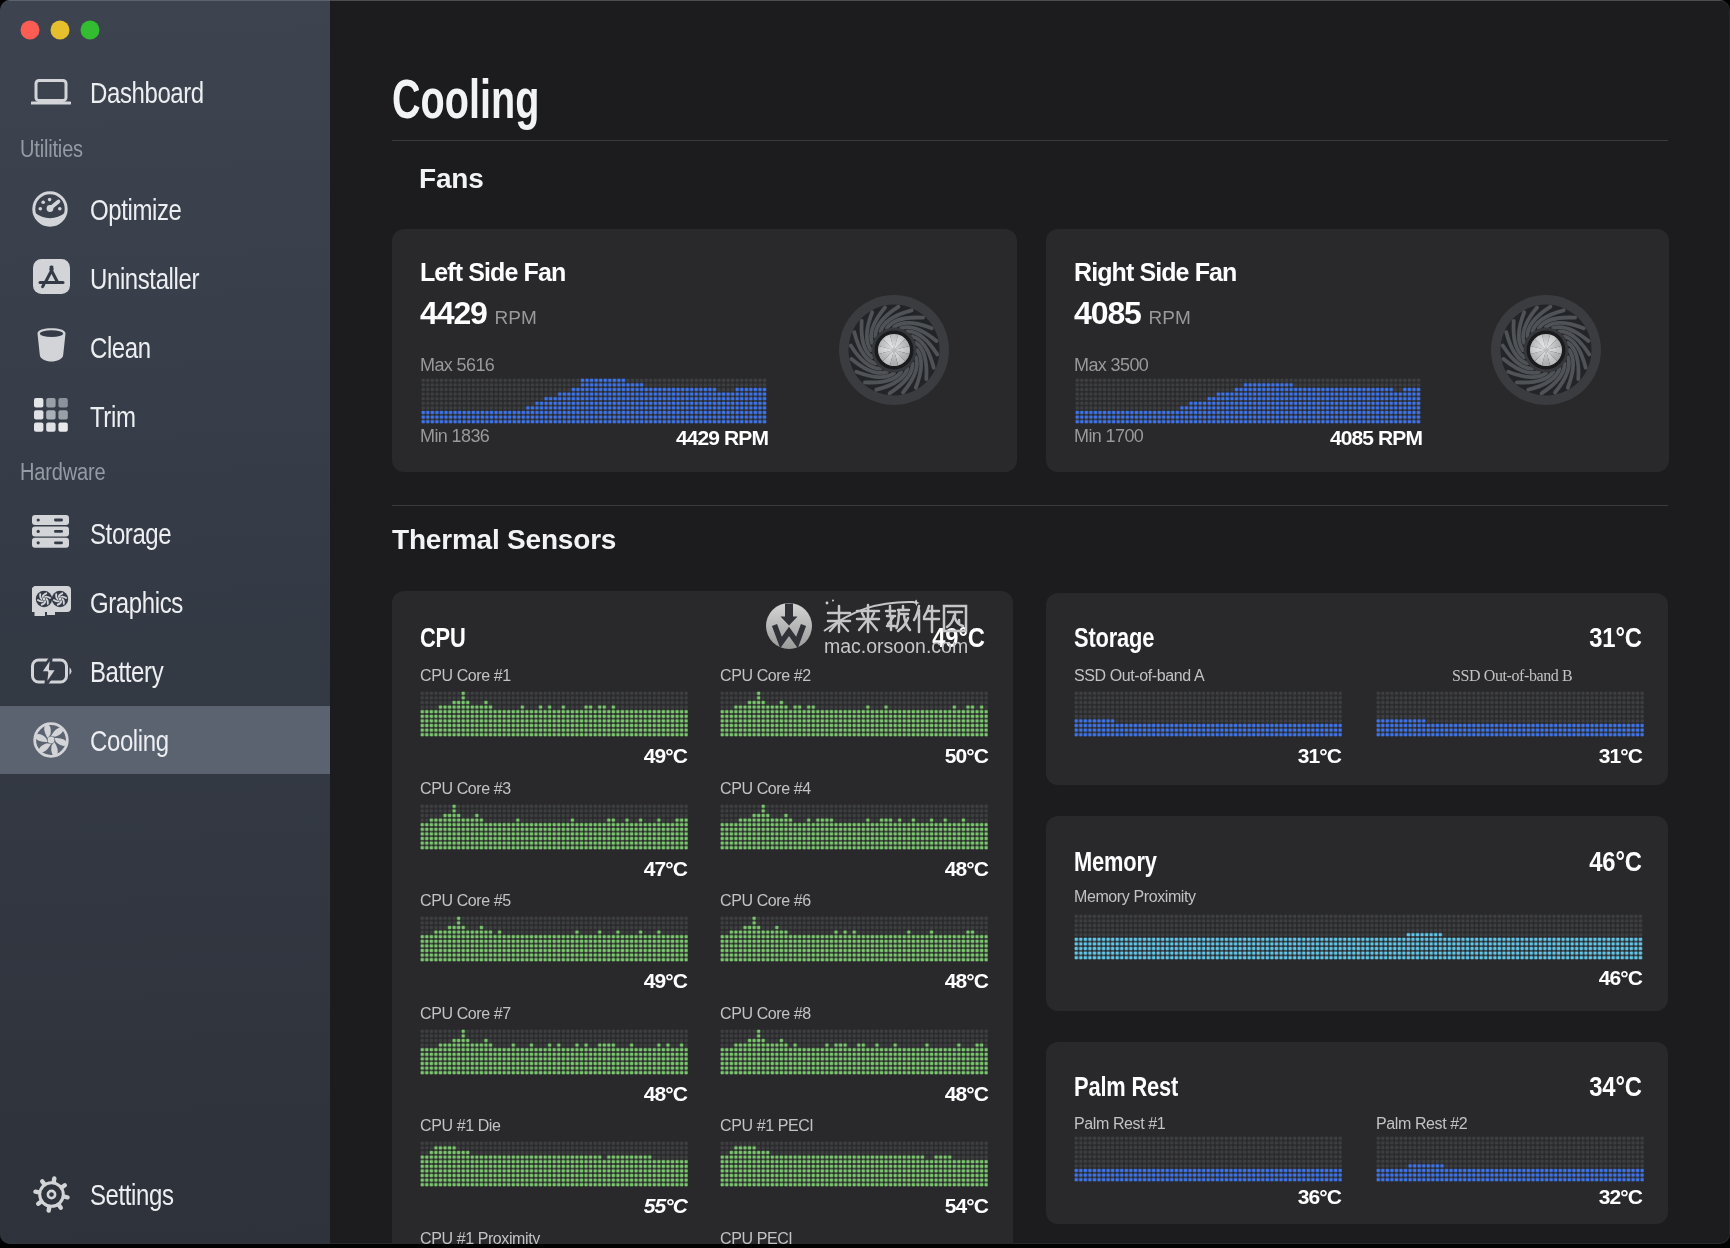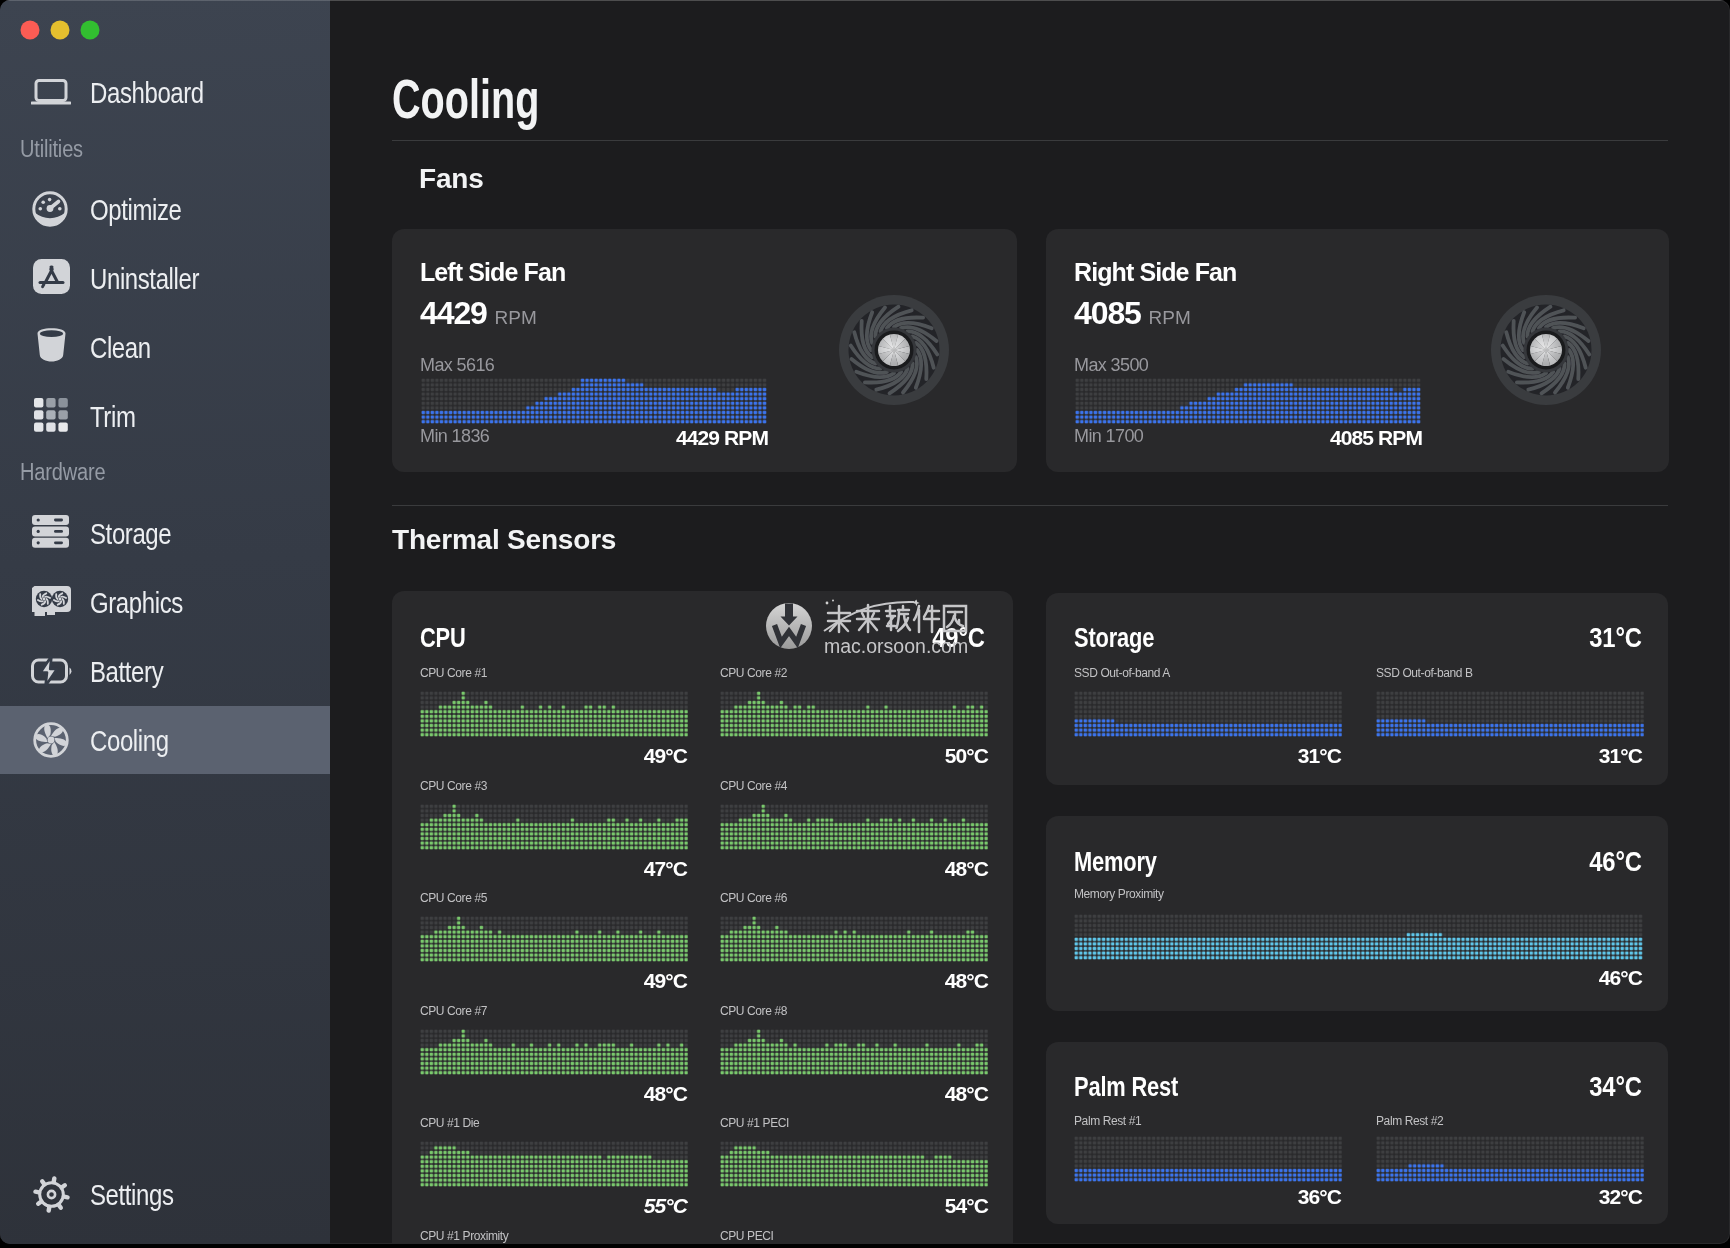--- a/index.html
+++ b/index.html
@@ -9,21 +9,21 @@
 .item{position:absolute;font-size:30px;letter-spacing:-0.5px;color:#eceef1;left:90px;transform:scaleX(0.8);transform-origin:0 0;}
 .slabel{position:absolute;font-size:23px;letter-spacing:-0.2px;color:#959ba5;left:20px;transform:scaleX(0.87);transform-origin:0 0;}
 .h1{position:absolute;font-size:55px;font-weight:bold;color:#f2f3f4;transform:scaleX(0.72);transform-origin:0 0;}
 .sec{position:absolute;font-size:28px;font-weight:bold;color:#f2f3f4;letter-spacing:-0.2px;}
 .hr{position:absolute;height:1px;background:#3a3b3d;left:392px;width:1276px;}
 .card{position:absolute;background:#29292b;border-radius:12px;}
 .ct{position:absolute;font-size:25px;font-weight:bold;color:#fff;letter-spacing:-0.9px;text-align:right;}.ct2{position:absolute;font-size:28px;font-weight:bold;color:#fff;letter-spacing:-0.2px;transform:scaleX(0.78);transform-origin:0 0;}.ct2r{position:absolute;font-size:28px;font-weight:bold;color:#fff;letter-spacing:-0.2px;transform:scaleX(0.85);transform-origin:100% 0;}
 .big{position:absolute;font-size:32px;font-weight:bold;color:#fff;letter-spacing:-1.1px;}
 .rpm{font-size:19px;font-weight:normal;color:#98989d;letter-spacing:0;}
 .gray{position:absolute;font-size:18px;color:#98989d;letter-spacing:-0.6px;}
-.lbl{position:absolute;font-size:12px;color:#c2c2c4;letter-spacing:-0.4px;}
+.lbl{position:absolute;font-size:16px;color:#c2c2c4;letter-spacing:-0.4px;}
 .val{position:absolute;font-size:21px;font-weight:bold;color:#fff;letter-spacing:-0.9px;}
 div{line-height:1.12;white-space:nowrap;}
 .item,.slabel,.h1,.sec,.ct,.ct2,.ct2r,.big,.gray,.lbl,.val{filter:blur(0px);}
 </style></head><body>
 <div class="win">
 <div class="h1" style="left:392px;top:69px;">Cooling</div>
     <div class="hr" style="top:140px"></div>
     <div class="sec" style="left:392px;top:163px;margin-left:27px;">Fans</div>
     <div class="card" style="left:392px;top:229px;width:625px;height:243px"></div>
     <div class="card" style="left:1046px;top:229px;width:623px;height:243px"></div>
@@ -191,21 +191,21 @@
       <path d="M0,46V13.80H9.10V9.20H13.65V4.60H36.40V9.20H50.05V13.80H204.75V18.40H213.85V13.80H232.05V18.40H268.45V46Z" fill="url(#pgr)"></path>
     </svg>
     <div class="val" style="right:1043px;top:1194.0px;font-style:italic;">55°C</div>
     <div class="val" style="right:742px;top:1194.0px;">54°C</div>
     <div class="lbl" style="left:420px;top:1229.5px;">CPU #1 Proximity</div>
     <div class="lbl" style="left:720px;top:1229.5px;">CPU PECI</div>
     <div class="card" style="left:1046px;top:593px;width:622px;height:192px"></div>
     <div class="ct2" style="left:1074px;top:622px;">Storage</div>
     <div class="ct2r" style="right:88px;top:622px;">31°C</div>
     <div class="lbl" style="left:1074px;top:667px;">SSD Out-of-band A</div>
-    <div class="lbl" style="left:1376px;top:667px;">SSD Out-of-band B</div>
+    <div class="lbl" style="left:1452px;top:667px;font-family:Liberation Serif, serif;">SSD Out-of-band B</div>
     <svg style="position:absolute;left:1074px;top:691px" width="268" height="46">
       <rect width="268.4" height="46" fill="url(#pg)"></rect>
       <path d="M0,46V27.60H40.95V32.20H268.45V46Z" fill="url(#pb)"></path>
     </svg>
     <svg style="position:absolute;left:1376px;top:691px" width="268" height="46">
       <rect width="268.4" height="46" fill="url(#pg)"></rect>
       <path d="M0,46V27.60H50.05V32.20H268.45V46Z" fill="url(#pb)"></path>
     </svg>
     <div class="val" style="right:389px;top:744px;">31°C</div>
     <div class="val" style="right:88px;top:744px;">31°C</div>

